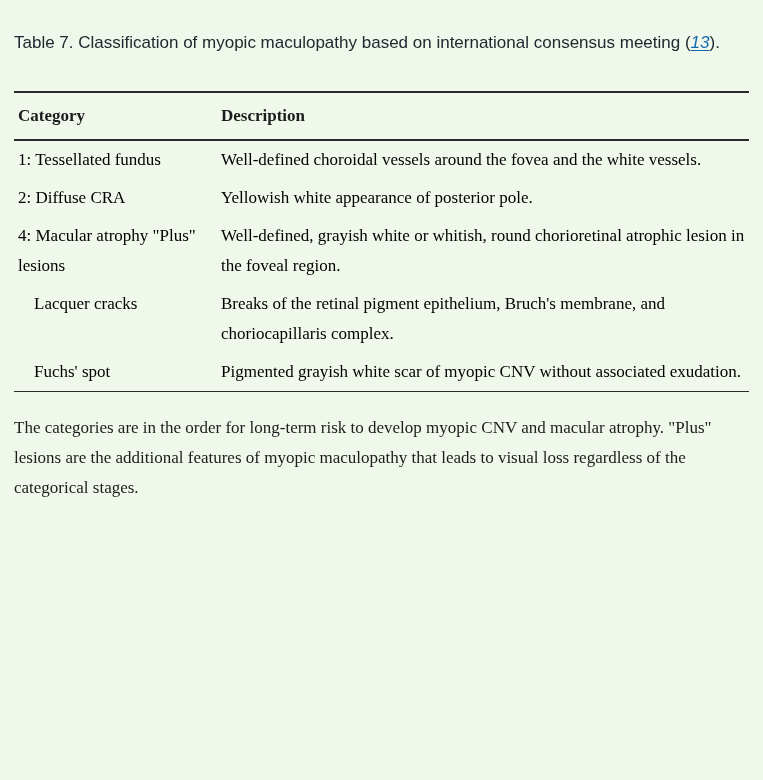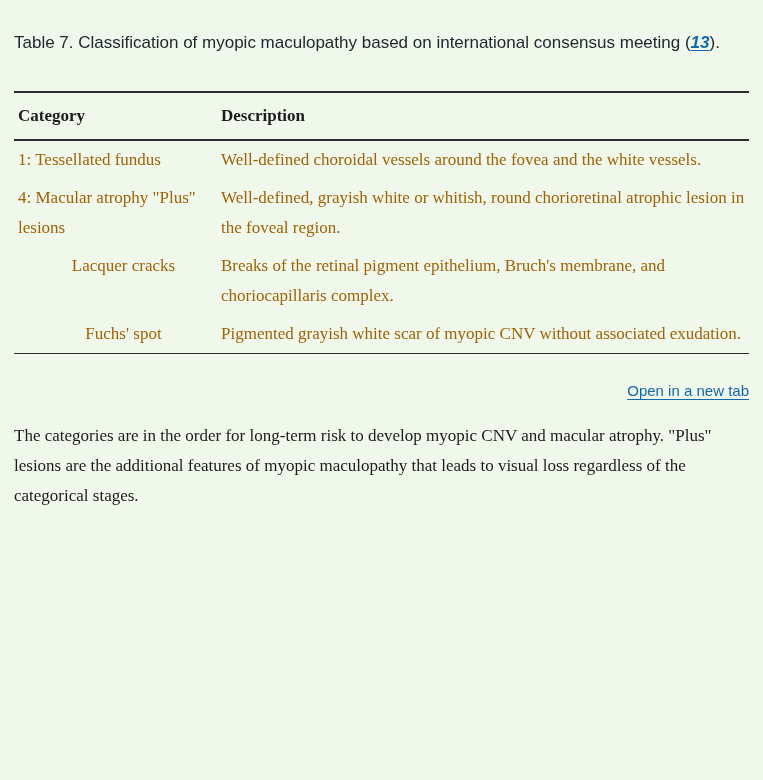--- a/index.html
+++ b/index.html
@@ -22,21 +22,20 @@
     font-size: 17px;
     line-height: 29px;
     color: #212930;
     margin-bottom: 34px;
   }
   .caption a.ref {
     color: #1268ae;
     font-style: italic;
     text-decoration: underline;
     text-underline-offset: 2px;
-    font-weight: bold;
   }
   table.classification {
     width: 100%;
     border-collapse: collapse;
     table-layout: fixed;
     border-top: 2px solid #2b2b2b;
     border-bottom: 1px solid #2b2b2b;
     font-size: 17px;
   }
   col.cat-col { width: 203px; }
@@ -48,23 +47,23 @@
     padding: 8px 4px;
     border-bottom: 2px solid #2b2b2b;
     color: #1c1c1c;
   }
   tbody td {
     vertical-align: top;
     text-align: left;
     font-size: 17px;
     line-height: 30px;
     padding: 4px 4px;
-    color: #a16207;
+    color: #000000;
   }
-  tr.sub td.cat { padding-left: 20px; text-align: center; }
+  tr.sub td.cat { padding-left: 20px; }
   .open-link-row {
     margin-top: 28px;
     text-align: right;
   }
   .open-link-row a {
     font-family: "Liberation Sans", sans-serif;
     font-size: 15px;
     color: #1268ae;
     text-decoration: underline;
     text-underline-offset: 3px;
@@ -93,33 +92,34 @@
         <th>Category</th>
         <th>Description</th>
       </tr>
     </thead>
     <tbody>
       <tr>
         <td class="cat">1: Tessellated fundus</td>
         <td class="desc">Well-defined choroidal vessels around the fovea and the white vessels.</td>
       </tr>
       <tr>
+        <td class="cat">2: Diffuse CRA</td>
+        <td class="desc">Yellowish white appearance of posterior pole.</td>
+      </tr>
+      <tr>
         <td class="cat">4: Macular atrophy "Plus" lesions</td>
         <td class="desc">Well-defined, grayish white or whitish, round chorioretinal atrophic lesion in the foveal region.</td>
       </tr>
       <tr class="sub">
         <td class="cat">Lacquer cracks</td>
         <td class="desc">Breaks of the retinal pigment epithelium, Bruch's membrane, and choriocapillaris complex.</td>
       </tr>
       <tr class="sub">
         <td class="cat">Fuchs' spot</td>
         <td class="desc">Pigmented grayish white scar of myopic CNV without associated exudation.</td>
       </tr>
     </tbody>
   </table>
 
-  <div class="open-link-row">
-    <a href="#">Open in a new tab</a>
-  </div>
 
   <p class="footnote">The categories are in the order for long-term risk to develop myopic CNV and macular atrophy. "Plus" lesions are the additional features of myopic maculopathy that leads to visual loss regardless of the categorical stages.</p>
 
 </div>
 
 </body></html>

